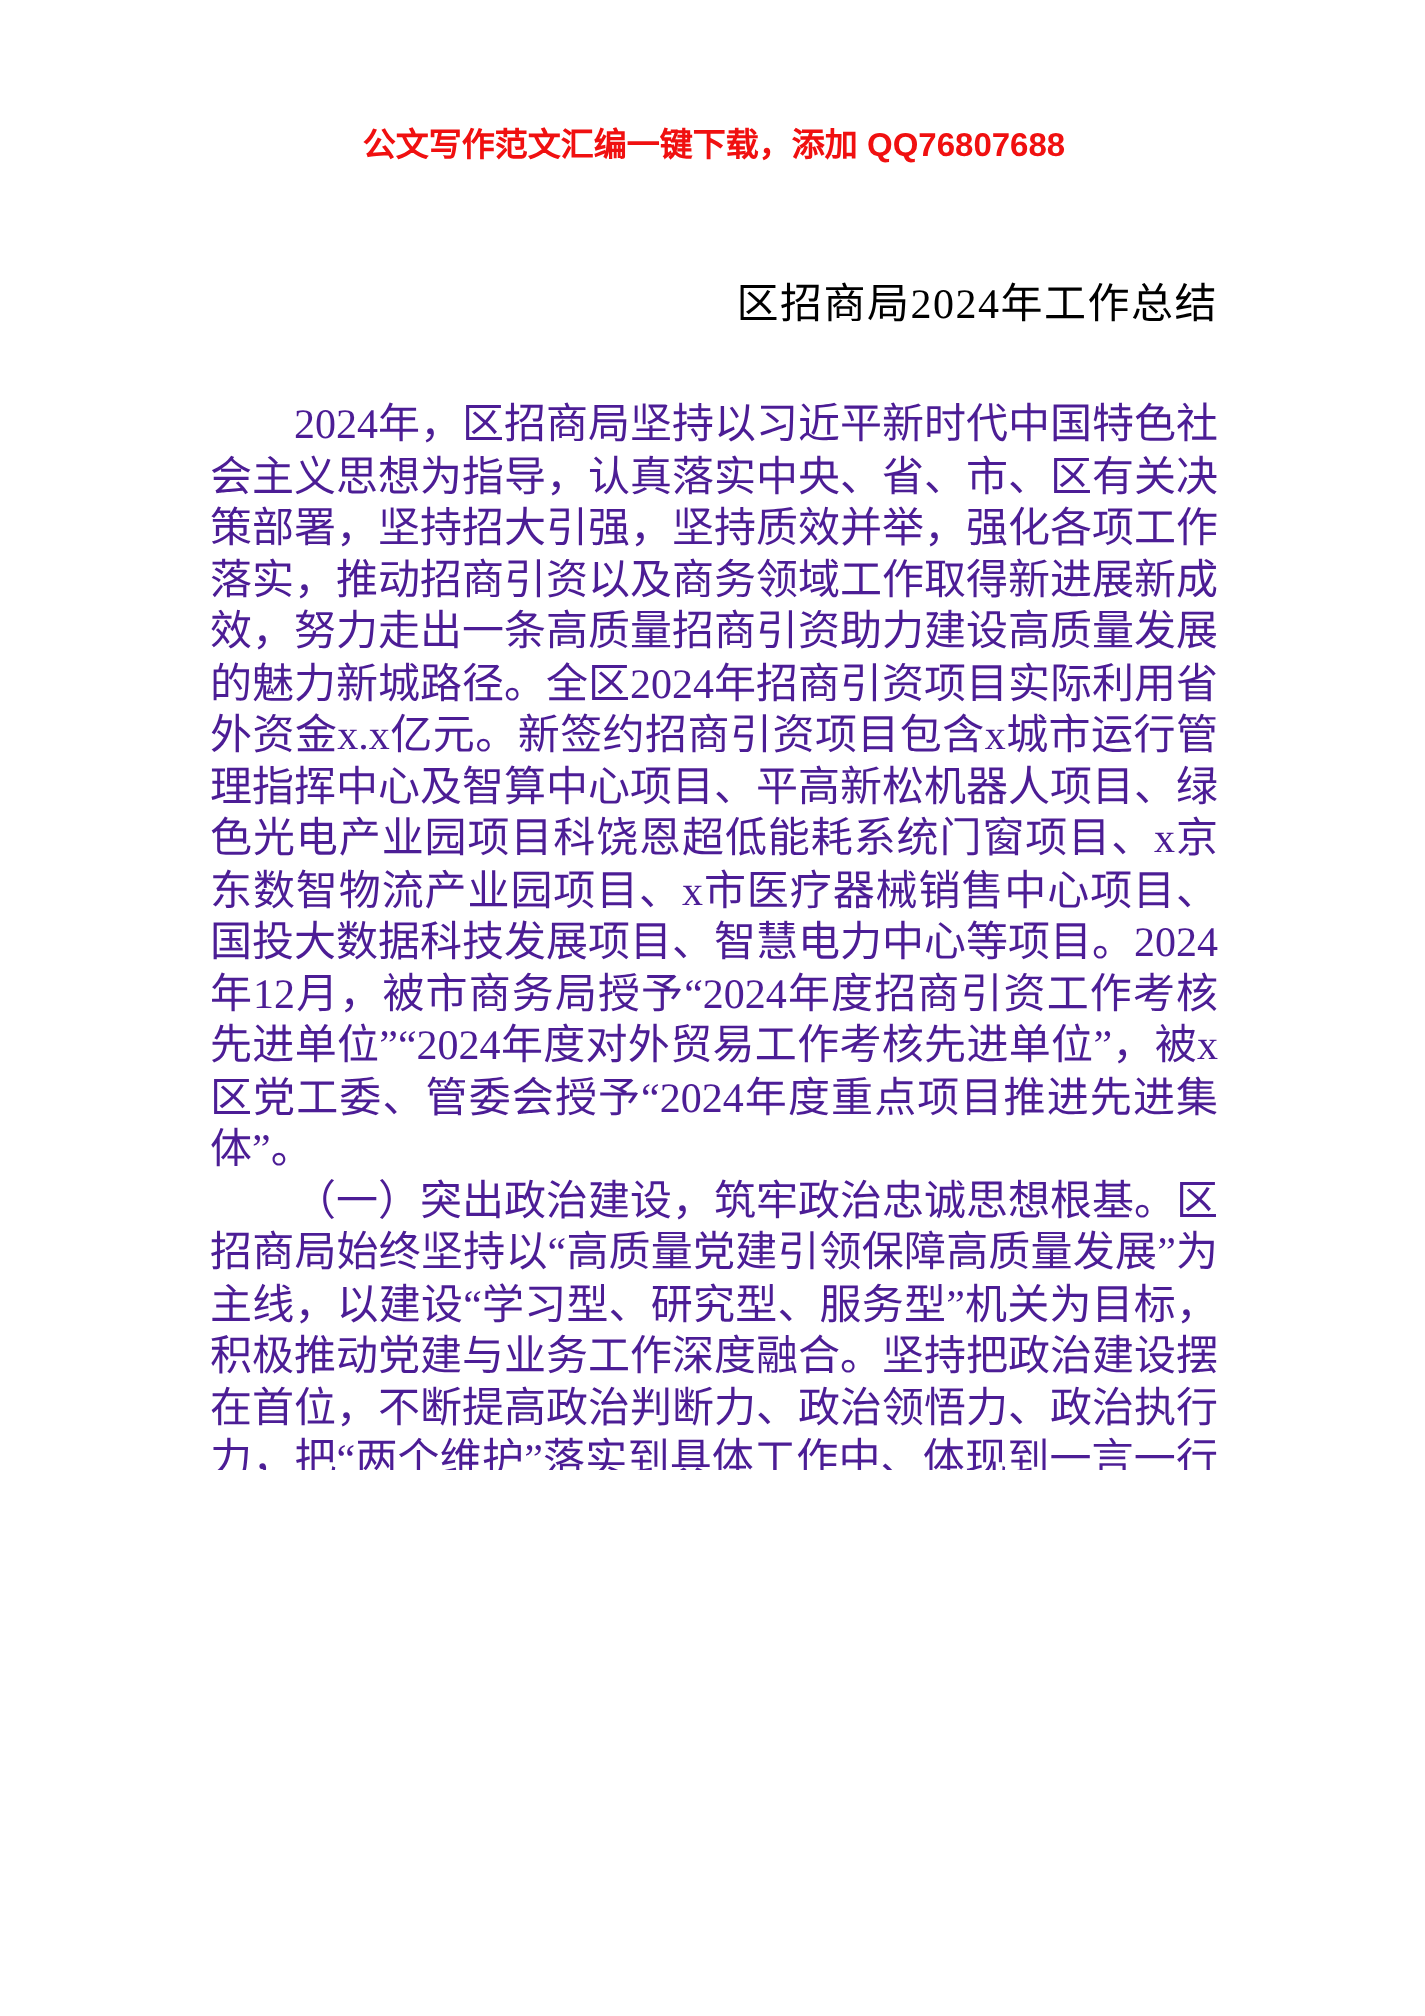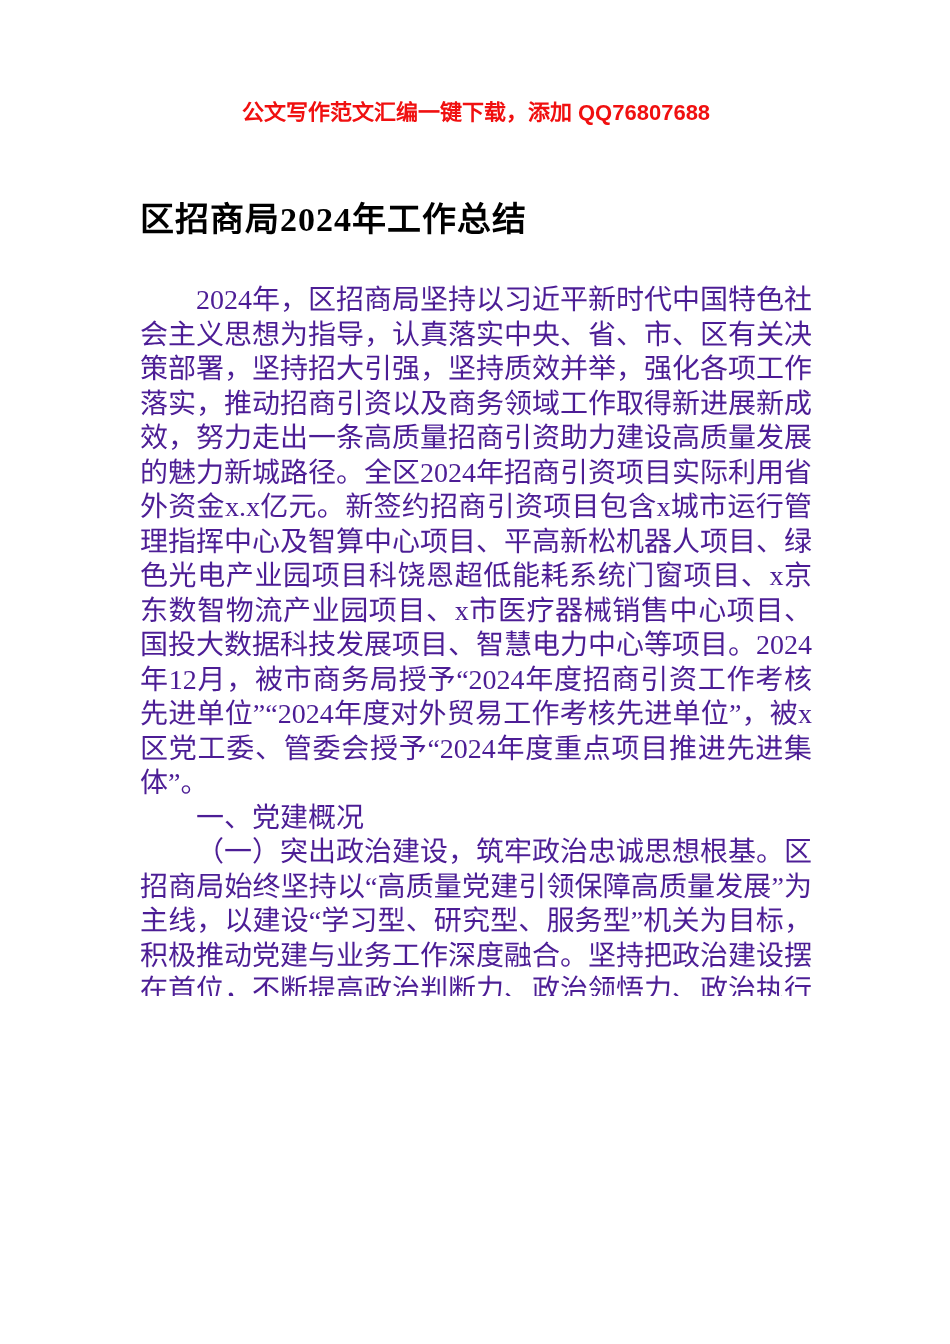--- a/index.html
+++ b/index.html
@@ -4,43 +4,43 @@
 <style>
   html, body {
     margin: 0;
     padding: 0;
     background: #ffffff;
   }
   .page {
     position: relative;
     width: 950px;
     height: 980px;
-    margin: 16px auto;
+    margin: 0 auto;
     background: #ffffff;
     box-sizing: border-box;
     padding: 0 138px 0 140px;
     overflow: hidden;
     font-family: "Liberation Serif", serif;
     color: #000000;
   }
   .notice {
     margin-top: 85px;
     text-align: center;
     font-family: "Liberation Sans", sans-serif;
     font-weight: bold;
     font-size: 22px;
     line-height: 24px;
     white-space: nowrap;
   }
   .doc-title {
     margin: 72px 0 0 0;
-    text-align: left;
+    text-align: right;
     font-family: "Liberation Serif", serif;
-    font-weight: bold;
-    font-size: 34px;
+    font-weight: normal;
+    font-size: 28px;
     line-height: 46px;
     letter-spacing: 1px;
   }
   .doc-body {
     margin-top: 40px;
     font-size: 28px;
     line-height: 34.5px;
     text-align: justify;
   }
   .doc-body p {
@@ -62,18 +62,17 @@
 </head>
 <body>
 
 <div class="page" style="background: rgb(255, 255, 255);">
   <div class="notice" style="color: rgb(240, 16, 16);">公文写作范文汇编一键下载，添加 QQ76807688</div>
 
   <h1 class="doc-title">区招商局2024年工作总结</h1>
 
   <div class="doc-body" style="color: #4c1d95;">
       <p class="body-para">2024年，区招商局坚持以习近平新时代中国特色社会主义思想为指导，认真落实中央、省、市、区有关决策部署，坚持招大引强，坚持质效并举，强化各项工作落实，推动招商引资以及商务领域工作取得新进展新成效，努力走出一条高质量招商引资助力建设高质量发展的魅力新城路径。全区2024年招商引资项目实际利用省外资金x.x亿元。新签约招商引资项目包含x城市运行管理指挥中心及智算中心项目、平高新松机器人项目、绿色光电产业园项目科饶恩超低能耗系统门窗项目、x京东数智物流产业园项目、x市医疗器械销售中心项目、国投大数据科技发展项目、智慧电力中心等项目。2024年12月，被市商务局授予“2024年度招商引资工作考核先进单位”“2024年度对外贸易工作考核先进单位”，被x区党工委、管委会授予“2024年度重点项目推进先进集体”。</p>
-      <p class="heading">一、党建概况</p>
       <p class="body-para">（一）突出政治建设，筑牢政治忠诚思想根基。区招商局始终坚持以“高质量党建引领保障高质量发展”为主线，以建设“学习型、研究型、服务型”机关为目标，积极推动党建与业务工作深度融合。坚持把政治建设摆在首位，不断提高政治判断力、政治领悟力、政治执行力，把“两个维护”落实到具体工作中、体现到一言一行上。坚持用党的创新理论武装头脑，严格落实“第一议题”制度用好用活党组理论学习中心组学习会、三会一课、主题党日等载体，及时跟进学习习近平总书记系列重要讲话、重要指示批示精神，以局领导班子带头领学明确学习重点及方向，以党支部研学推动学习和业务融合，以理论学习小</p>
     </div>
 
   <div class="page-number">1</div>
 </div>
 
 </body></html>

